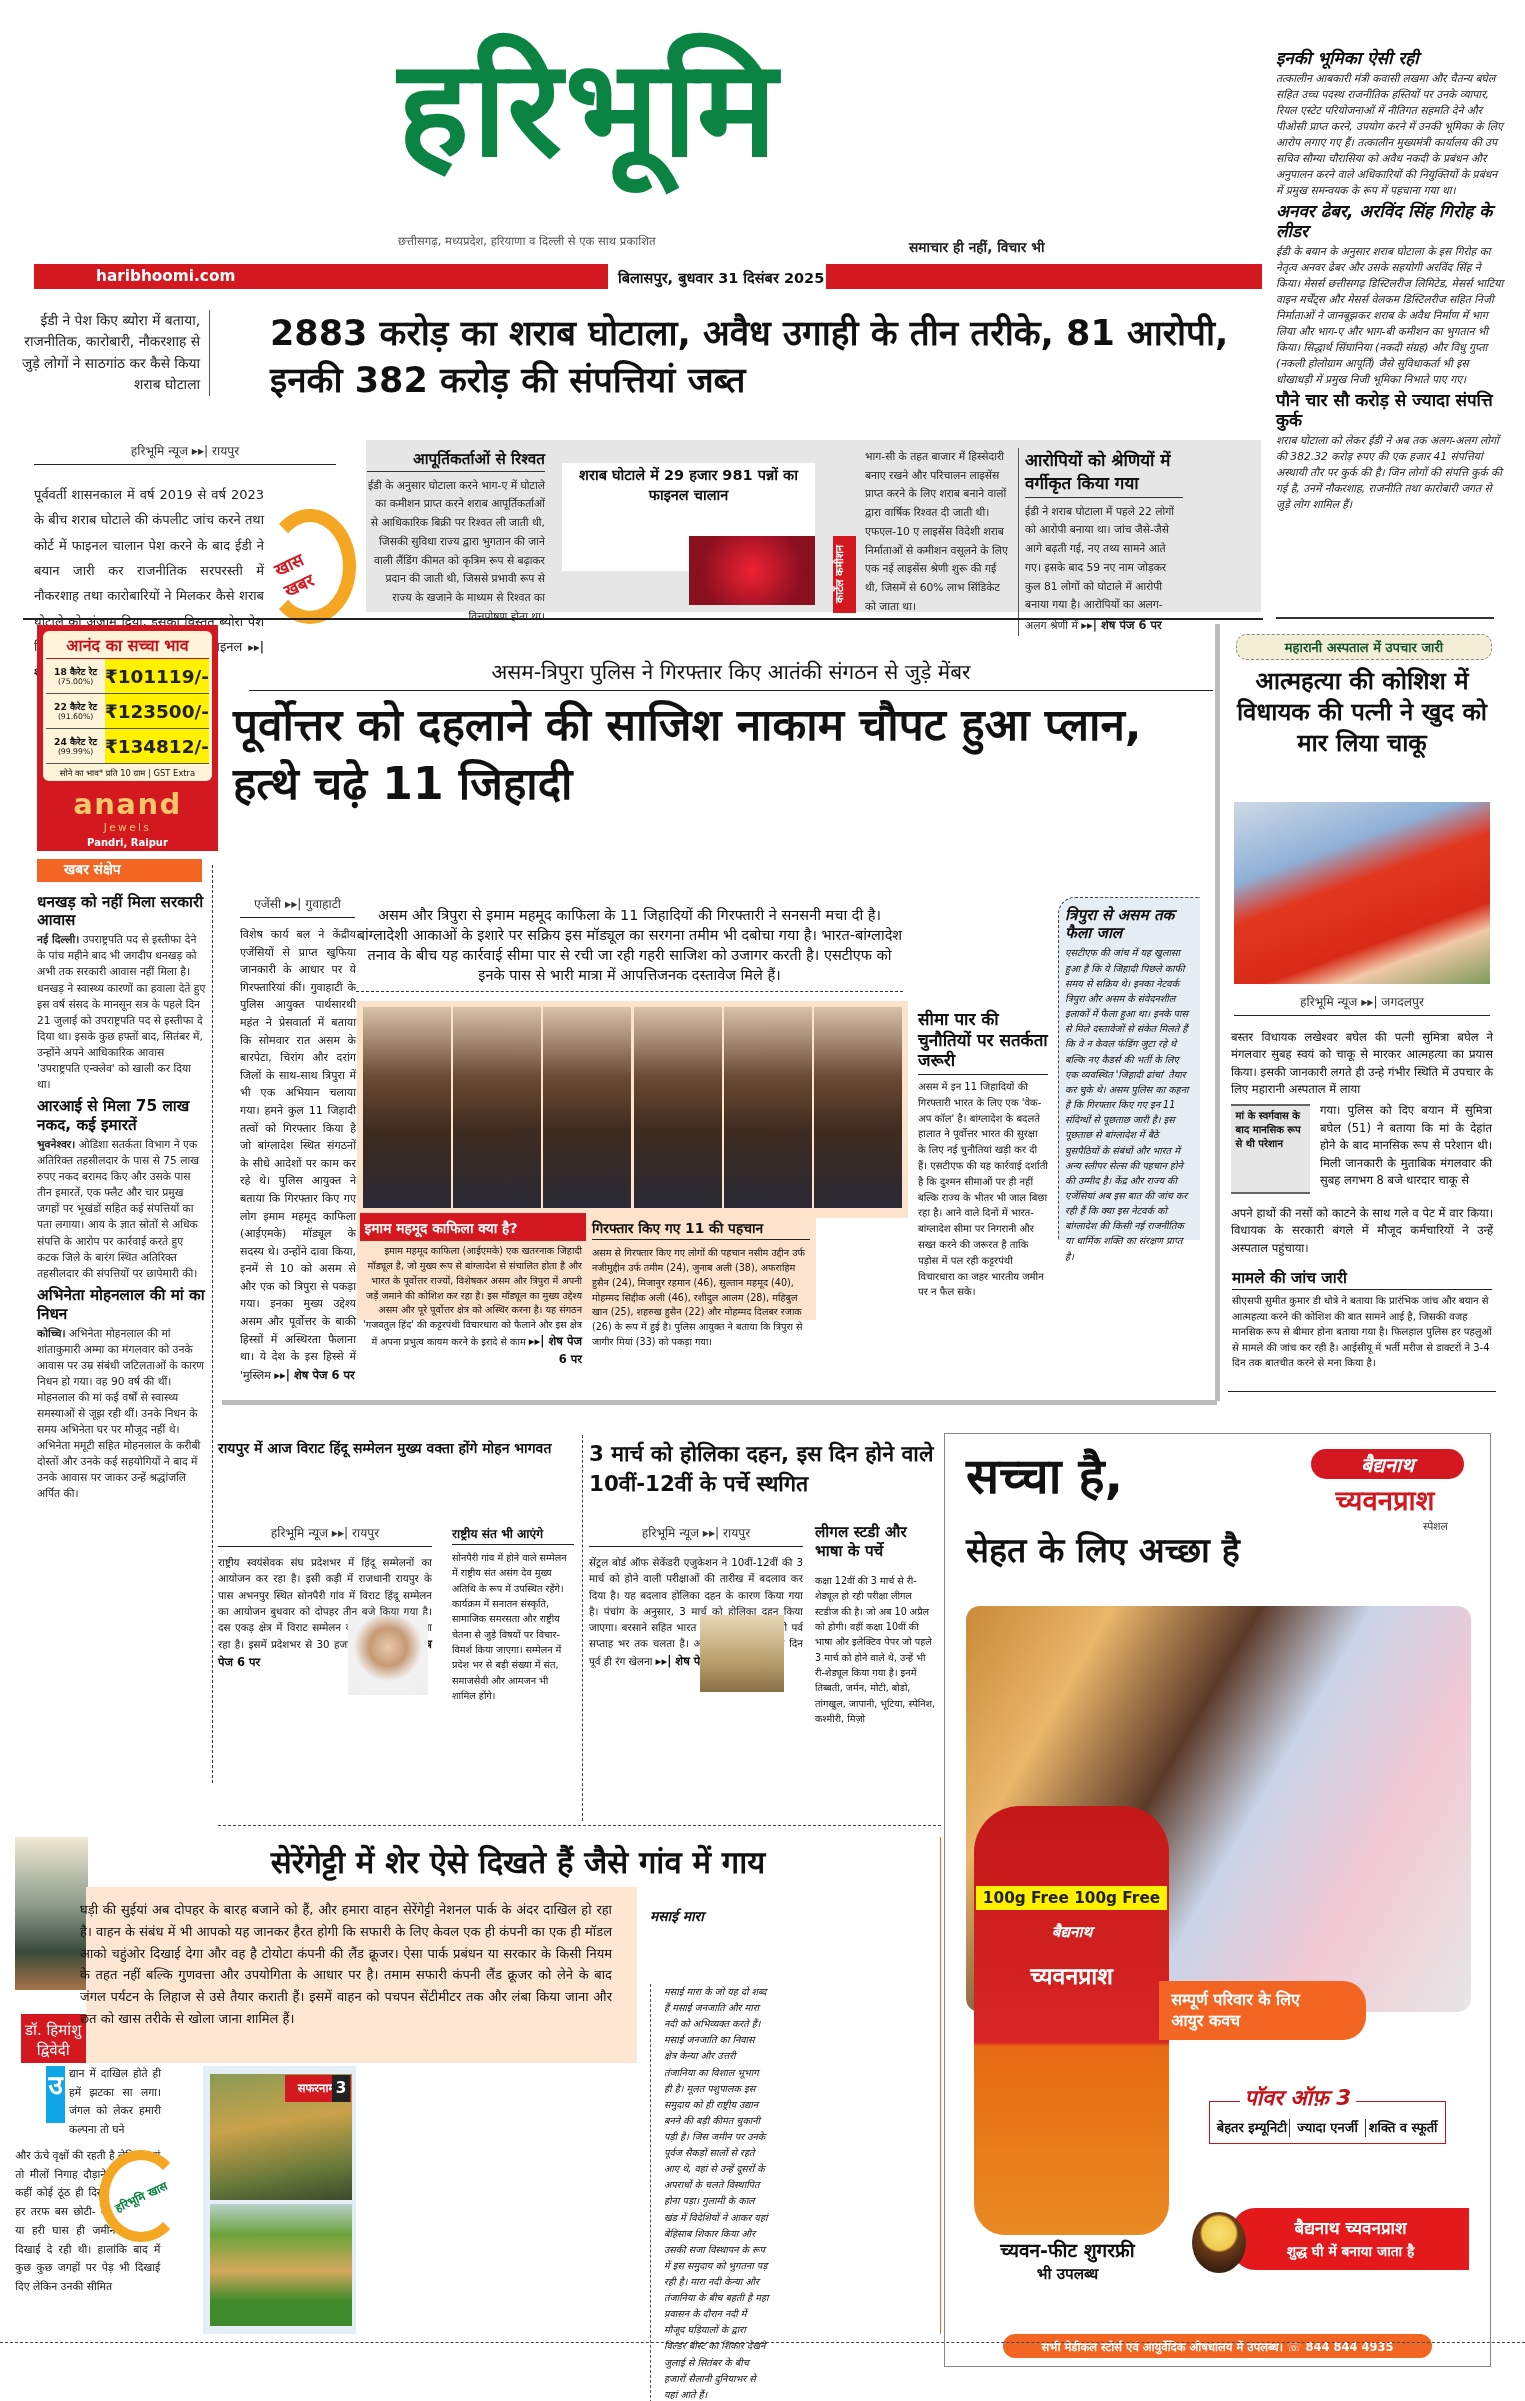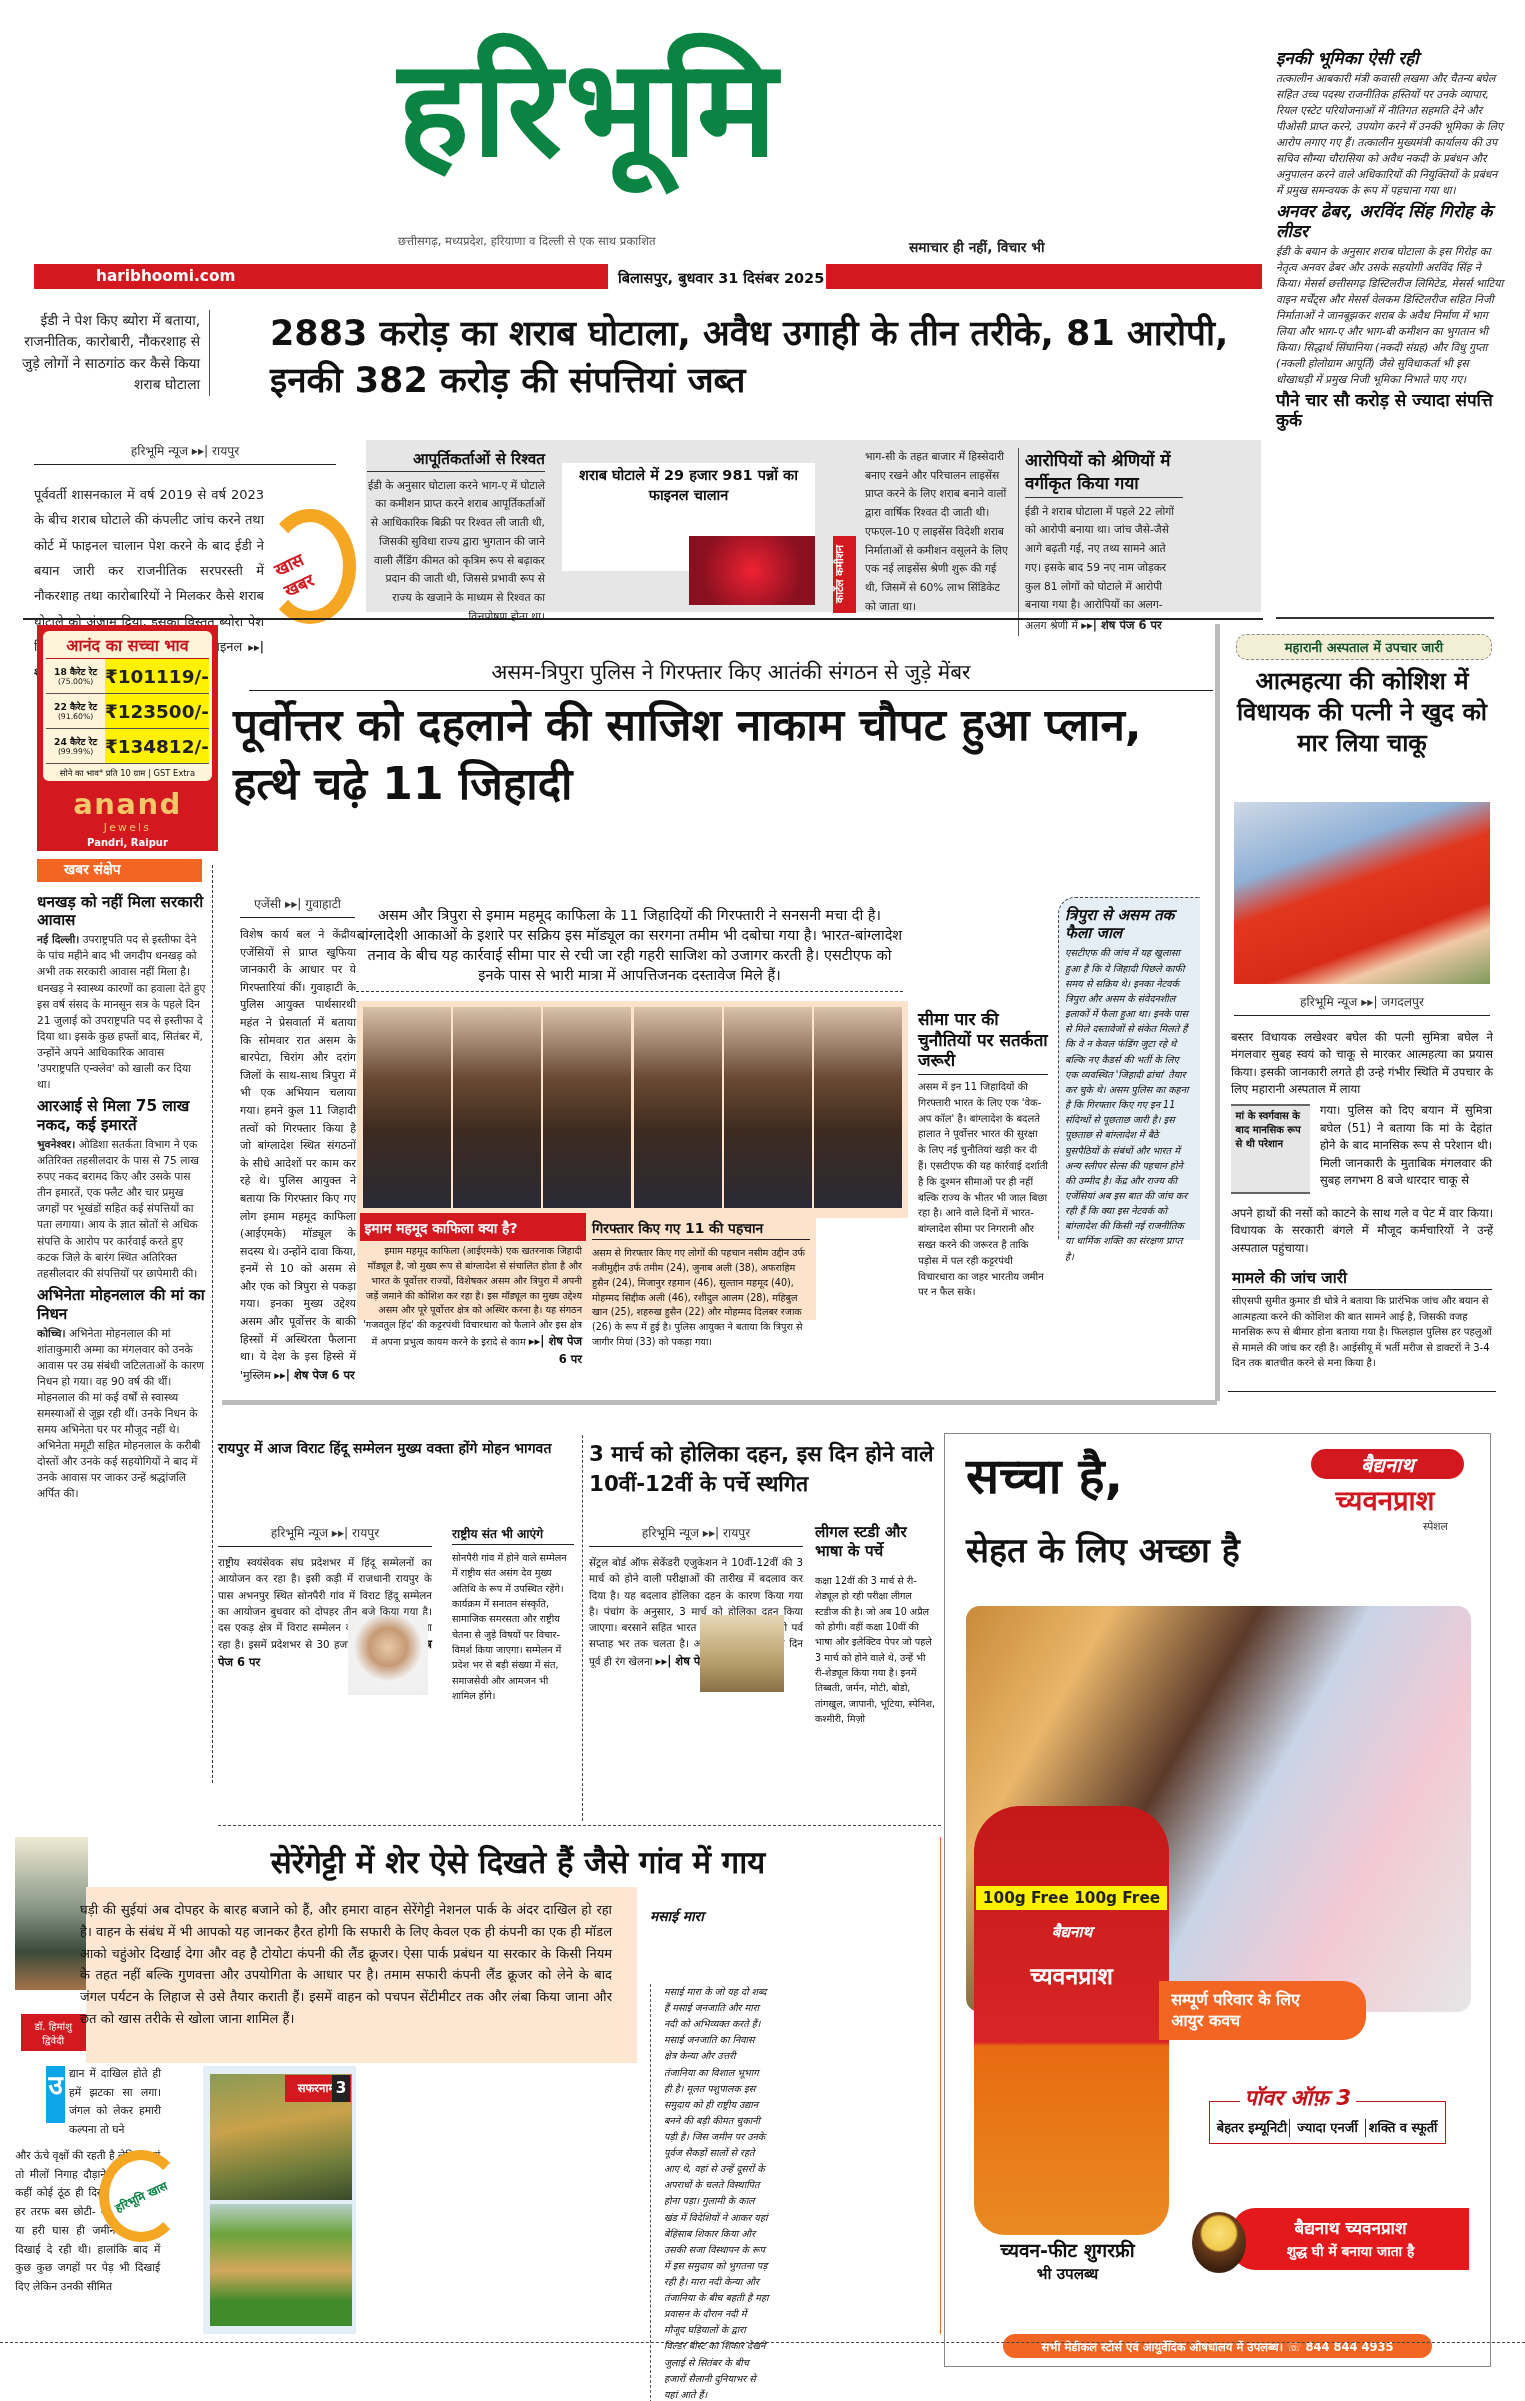--- a/index.html
+++ b/index.html
@@ -137,21 +137,21 @@
   #ad-power-grid { display: flex; }
   #ad-power-grid div { flex: 1; text-align: center; font-size: 13px; font-weight: bold; line-height: 1.4; border-left: 1.5px solid #333; }
   #ad-power-grid div:first-child { border-left: none; }
   #ad-sugarfree { left: 972px; top: 2238px; width: 191px; text-align: center; font-size: 19px; font-weight: bold; line-height: 1.35; }
   #ad-ghee { left: 1232px; top: 2208px; width: 237px; background: #e3191c; color: #fff; font-size: 17px; font-weight: bold; text-align: center; padding: 7.7px 4.6px; border-radius: 23px 0 0 23px; line-height: 1.5; }
   #ad-bowl { left: 1192px; top: 2212px; width: 54px; height: 61px; background: radial-gradient(circle at 50% 35%,#f9e07a 0,#f0c94a 35%,#6b3b1a 40%,#3a200f 75%); border-radius: 50%; }
   #ad-footer { left: 1003px; top: 2334px; width: 429px; background: #f26522; color: #fff; border-radius: 13.8px; font-size: 11.5px; font-weight: bold; text-align: center; padding: 4.6px; }
 
   
   #ser-photo { left: 15.3px; top: 1837px; width: 73px; height: 153px; background: linear-gradient(180deg,#f0ead4 0,#8c9a8a 45%,#3a4a3a 75%,#a4734a); }
-  #ser-author { left: 20.7px; top: 2014px; width: 65px; background: #d4181f; color: #fff; font-size: 10px; padding: 4.6px 2.3px; text-align: center; }
+  #ser-author { left: 20.7px; top: 2014px; width: 65px; background: #d4181f; color: #fff; font-size: 15px; padding: 4.6px 2.3px; text-align: center; }
   #ser-head { left: 99px; top: 1840px; width: 838px; font-size: 31px; font-weight: bold; text-align: center; }
   #ser-intro-box { left: 86px; top: 1887px; width: 551px; height: 176px; background: #fde7d3; }
   #ser-intro { left: 80px; top: 1899px; width: 532px; font-size: 13px; line-height: 1.68; text-align: justify; }
   #ser-masai-h { left: 650px; top: 1906px; width: 115px; font-size: 13.8px; font-weight: bold; font-style: italic; }
   #ser-masai { left: 650px; top: 1984px; width: 119px; font-size: 9.6px; font-style: italic; line-height: 1.68; border-left: 0.8px dashed #555; padding-left: 13px; }
   #ser-drop { left: 46px; top: 2066px; width: 19px; height: 57px; background: #0ea5e9; color: #fff; font-size: 26px; font-weight: bold; text-align: center; }
   #ser-col1 { left: 69px; top: 2065px; width: 92px; font-size: 10.7px; line-height: 1.75; text-align: justify; }
   #ser-col1b { left: 15.3px; top: 2147px; width: 145px; font-size: 10.7px; line-height: 1.75; text-align: justify; }
   #ser-khas { left: 99px; top: 2150px; width: 84px; height: 92px; border-radius: 50%; border: 10.7px solid #f5a623; border-right-color: transparent; display:flex; align-items:center; justify-content:center; background:#fff; }
   #ser-khas span { font-size: 11.5px; font-weight: bold; color: #0b8443; transform: rotate(-25deg); }
@@ -173,20 +173,21 @@
 <div class="abs" id="redbar-r"></div>
 <a class="abs" id="site">haribhoomi.com</a>
 <div class="abs" id="dateline-top">बिलासपुर, बुधवार 31 दिसंबर 2025</div>
 
 <div class="abs" id="side-top">
   <h3>इनकी भूमिका ऐसी रही</h3>
   <p>तत्कालीन आबकारी मंत्री कवासी लखमा और चैतन्य बघेल सहित उच्च पदस्थ राजनीतिक हस्तियों पर उनके व्यापार, रियल एस्टेट परियोजनाओं में नीतिगत सहमति देने और पीओसी प्राप्त करने, उपयोग करने में उनकी भूमिका के लिए आरोप लगाए गए हैं। तत्कालीन मुख्यमंत्री कार्यालय की उप सचिव सौम्या चौरासिया को अवैध नकदी के प्रबंधन और अनुपालन करने वाले अधिकारियों की नियुक्तियों के प्रबंधन में प्रमुख समन्वयक के रूप में पहचाना गया था।</p>
   <h3>अनवर ढेबर, अरविंद सिंह गिरोह के लीडर</h3>
   <p>ईडी के बयान के अनुसार शराब घोटाला के इस गिरोह का नेतृत्व अनवर ढेबर और उसके सहयोगी अरविंद सिंह ने किया। मेसर्स छत्तीसगढ़ डिस्टिलरीज लिमिटेड, मेसर्स भाटिया वाइन मर्चेंट्स और मेसर्स वेलकम डिस्टिलरीज सहित निजी निर्माताओं ने जानबूझकर शराब के अवैध निर्माण में भाग लिया और भाग-ए और भाग-बी कमीशन का भुगतान भी किया। सिद्धार्थ सिंघानिया (नकदी संग्रह) और विधु गुप्ता (नकली होलोग्राम आपूर्ति) जैसे सुविधाकर्ता भी इस धोखाधड़ी में प्रमुख निजी भूमिका निभाते पाए गए।</p>
   <h3 style="font-style:normal">पौने चार सौ करोड़ से ज्यादा संपत्ति कुर्क</h3>
+  <p>शराब घोटाला को लेकर ईडी ने अब तक अलग-अलग लोगों की 382.32 करोड़ रुपए की एक हजार 41 संपत्तियां अस्थायी तौर पर कुर्क की है। जिन लोगों की संपत्ति कुर्क की गई है, उनमें नौकरशाह, राजनीति तथा कारोबारी जगत से जुड़े लोग शामिल हैं।</p>
 </div>
 <div class="abs" id="side-rule"></div>
 
 <div class="abs" id="lead-intro">ईडी ने पेश किए ब्योरा में बताया, राजनीतिक, कारोबारी, नौकरशाह से जुड़े लोगों ने साठगांठ कर कैसे किया शराब घोटाला</div>
 <h1 class="abs" id="lead-head">2883 करोड़ का शराब घोटाला, अवैध उगाही के तीन तरीके, 81 आरोपी, इनकी 382 करोड़ की संपत्तियां जब्त</h1>
 <div class="abs dateline" id="lead-dl">हरिभूमि न्यूज ▸▸| रायपुर</div>
 <div class="abs body-t" id="lead-body">
   <span>पूर्ववर्ती शासनकाल में वर्ष 2019 से वर्ष 2023 के बीच शराब घोटाले की कंपलीट जांच करने तथा कोर्ट में फाइनल चालान पेश करने के बाद ईडी ने बयान जारी कर राजनीतिक सरपरस्ती में नौकरशाह तथा कारोबारियों ने मिलकर कैसे शराब घोटाले को अंजाम दिया, इसका विस्तृत ब्योरा पेश किया है। ईडी ने शराब घोटाला का फाइनल</span>
   <span class="cont">▸▸| शेष पेज 6 पर</span>
 </div>

